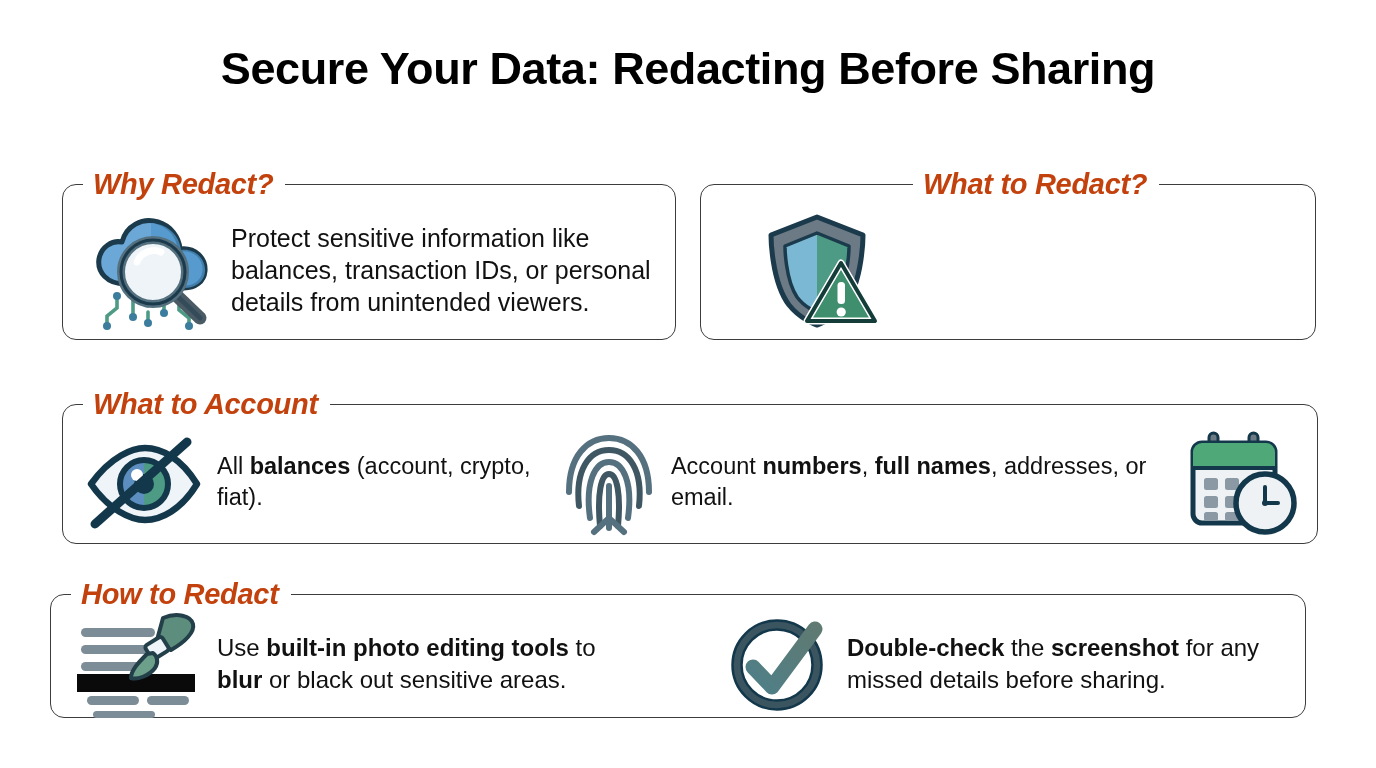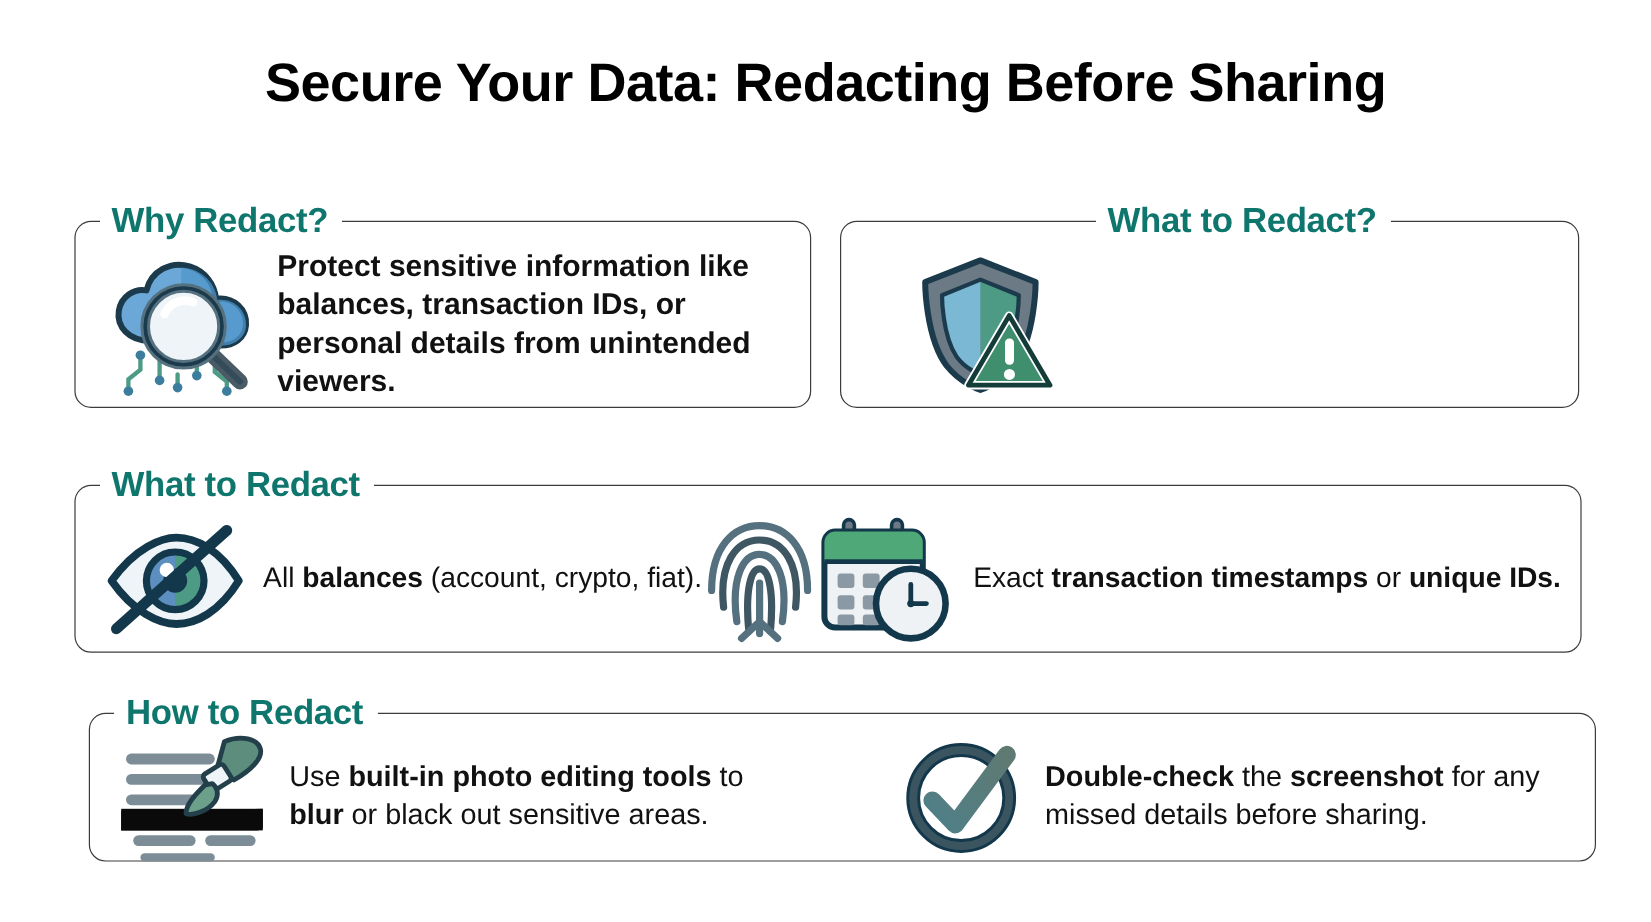--- a/index.html
+++ b/index.html
@@ -44,22 +44,23 @@
     border-radius: 14px;
     padding: 0;
     box-sizing: border-box;
     background: transparent;
   }
   fieldset.panel > legend {
     margin-left: 20px;
     padding: 0 12px 0 10px;
     font-size: 29px;
     font-weight: bold;
-    color: #0f766e;
+    color: #c2410c;
     letter-spacing: -0.3px;
+    font-style: italic;
   }
 
   .panel-body {
     display: flex;
     align-items: center;
     box-sizing: border-box;
     height: 100%;
   }
 
   
@@ -76,21 +77,21 @@
     height: 172px;
     padding-left: 36px;
   }
   #panel-what {
     left: 62px;
     top: 388px;
     width: 1256px;
     height: 156px;
   }
   #panel-how {
-    left: 74px;
+    left: 50px;
     top: 578px;
     width: 1256px;
     height: 140px;
   }
   #panel-what-q > legend {
     margin-left: 176px;
   }
 
   
   .item {
@@ -111,21 +112,20 @@
   }
   .item .text b { font-weight: bold; }
 
   
   .panel-body.top {
     padding: 0 18px 0 22px;
   }
   .panel-body.top .text {
     font-size: 25px;
     line-height: 1.28;
-    font-weight: bold;
   }
 
   
   .panel-body.triple {
     justify-content: center;
     padding: 0 14px 0 20px;
   }
   .panel-body.triple .item { gap: 14px; }
   .panel-body.triple .text { font-size: 23.5px; line-height: 1.34; }
 
@@ -206,21 +206,21 @@
             <path d="M82 54 L116 112 L48 112 Z" fill="none" stroke="#143d3a" stroke-width="4" stroke-linejoin="round"></path>
             <rect x="78.5" y="73" width="7.5" height="22" rx="3.5" fill="#ffffff"></rect>
             <circle cx="82.2" cy="103" r="4.6" fill="#ffffff"></circle>
           </svg>
         </span>
       </div>
     </div>
   </fieldset>
 
   <fieldset class="panel" id="panel-what">
-    <legend>What to Redact</legend>
+    <legend>What to Account</legend>
     <div class="panel-body triple">
 
       <div class="item">
         <span class="icon-wrap">
           <svg width="120" height="96" viewBox="0 0 120 96">
             <path d="M8 50 C28 22 50 14 62 14 C78 14 98 24 114 50 C98 76 78 86 62 86 C48 86 26 76 8 50 Z" fill="#eef4f8" stroke="#14384b" stroke-width="6.5" stroke-linejoin="round"></path>
             <circle cx="61" cy="50" r="24" fill="#5c8fbf"></circle>
             <path d="M61 26 A24 24 0 0 1 61 74 Z" fill="#4e9b85"></path>
             <circle cx="61" cy="50" r="24" fill="none" stroke="#14384b" stroke-width="6"></circle>
             <circle cx="61" cy="50" r="10" fill="#14384b"></circle>
@@ -247,20 +247,23 @@
             </g>
             <g fill="none" stroke="#3f5763" stroke-width="6" stroke-linecap="round">
               <path d="M39 98 C36 66 40 46 48 46 C56 46 60 66 57 98"></path>
             </g>
             <g fill="none" stroke="#55707f" stroke-width="6" stroke-linecap="round">
               <path d="M48 58 L48 100"></path>
               <path d="M33 104 L48 90 L63 104"></path>
             </g>
           </svg>
         </span>
+        <span class="text">
+          <span>Account </span><b>numbers</b><span>, </span><b>full names</b><span>, addresses, or email.</span>
+        </span>
       </div>
 
       <div class="item">
         <span class="icon-wrap">
           <svg width="116" height="106" viewBox="0 0 116 106">
 
             <rect x="22" y="4" width="9" height="22" rx="4.5" fill="#6b7a85" stroke="#14384b" stroke-width="3"></rect>
             <rect x="62" y="4" width="9" height="22" rx="4.5" fill="#6b7a85" stroke="#14384b" stroke-width="3"></rect>
 
             <rect x="6" y="14" width="82" height="80" rx="9" fill="#eef2f4" stroke="#14384b" stroke-width="5"></rect>
@@ -277,23 +280,20 @@
               <rect x="38" y="83" width="14" height="9" rx="2.5"></rect>
             </g>
 
             <circle cx="78" cy="74" r="29" fill="#eef2f4" stroke="#14384b" stroke-width="5.5"></circle>
             <g stroke="#14384b" stroke-width="4" stroke-linecap="round">
               <line x1="78" y1="74" x2="78" y2="58"></line>
               <line x1="78" y1="74" x2="91" y2="74"></line>
             </g>
             <circle cx="78" cy="74" r="3" fill="#14384b"></circle>
           </svg>
-        </span>
-        <span class="text">
-          <span>Exact </span><b>transaction timestamps</b><span> or </span><b>unique IDs.</b>
         </span>
       </div>
 
     </div>
   </fieldset>
 
   <fieldset class="panel" id="panel-how">
     <legend>How to Redact</legend>
     <div class="panel-body duo">
 

